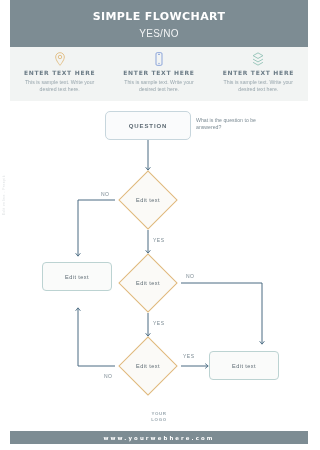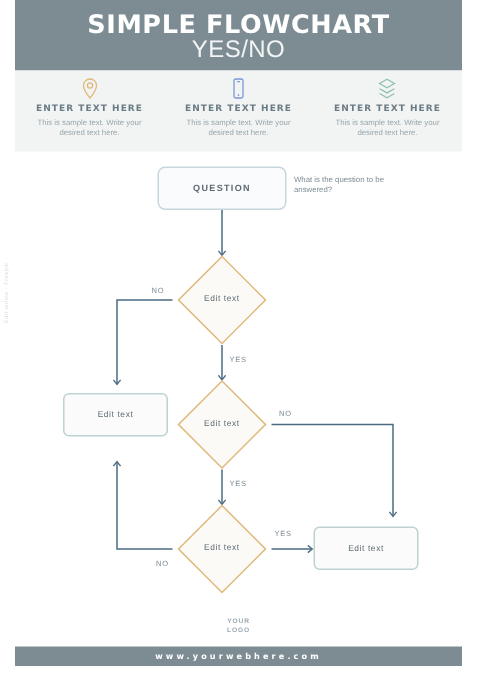--- a/index.html
+++ b/index.html
@@ -12,25 +12,25 @@
   }
   .page{position:relative;width:318px;height:450px;background:#ffffff;overflow:hidden;}
 
   
   .header{
     position:absolute;left:10px;top:0;width:298px;height:47px;
     background:#7d8c93;
     display:flex;flex-direction:column;align-items:center;justify-content:center;
   }
   .header-title{
-    color:#ffffff;font-size:17px;font-weight:bold;letter-spacing:0.4px;
+    color:#ffffff;font-size:11px;font-weight:bold;letter-spacing:0.4px;
     line-height:18px;font-family:"DejaVu Sans", sans-serif;
   }
   .header-sub{
-    color:#f2f4f5;font-size:16px;font-weight:normal;letter-spacing:0.3px;
+    color:#f2f4f5;font-size:10px;font-weight:normal;letter-spacing:0.3px;
     line-height:13px;margin-top:1px;
   }
 
   
   .features{
     position:absolute;left:10px;top:47px;width:298px;height:54px;
     background:#f2f4f3;
     display:flex;
   }
   .feature{

